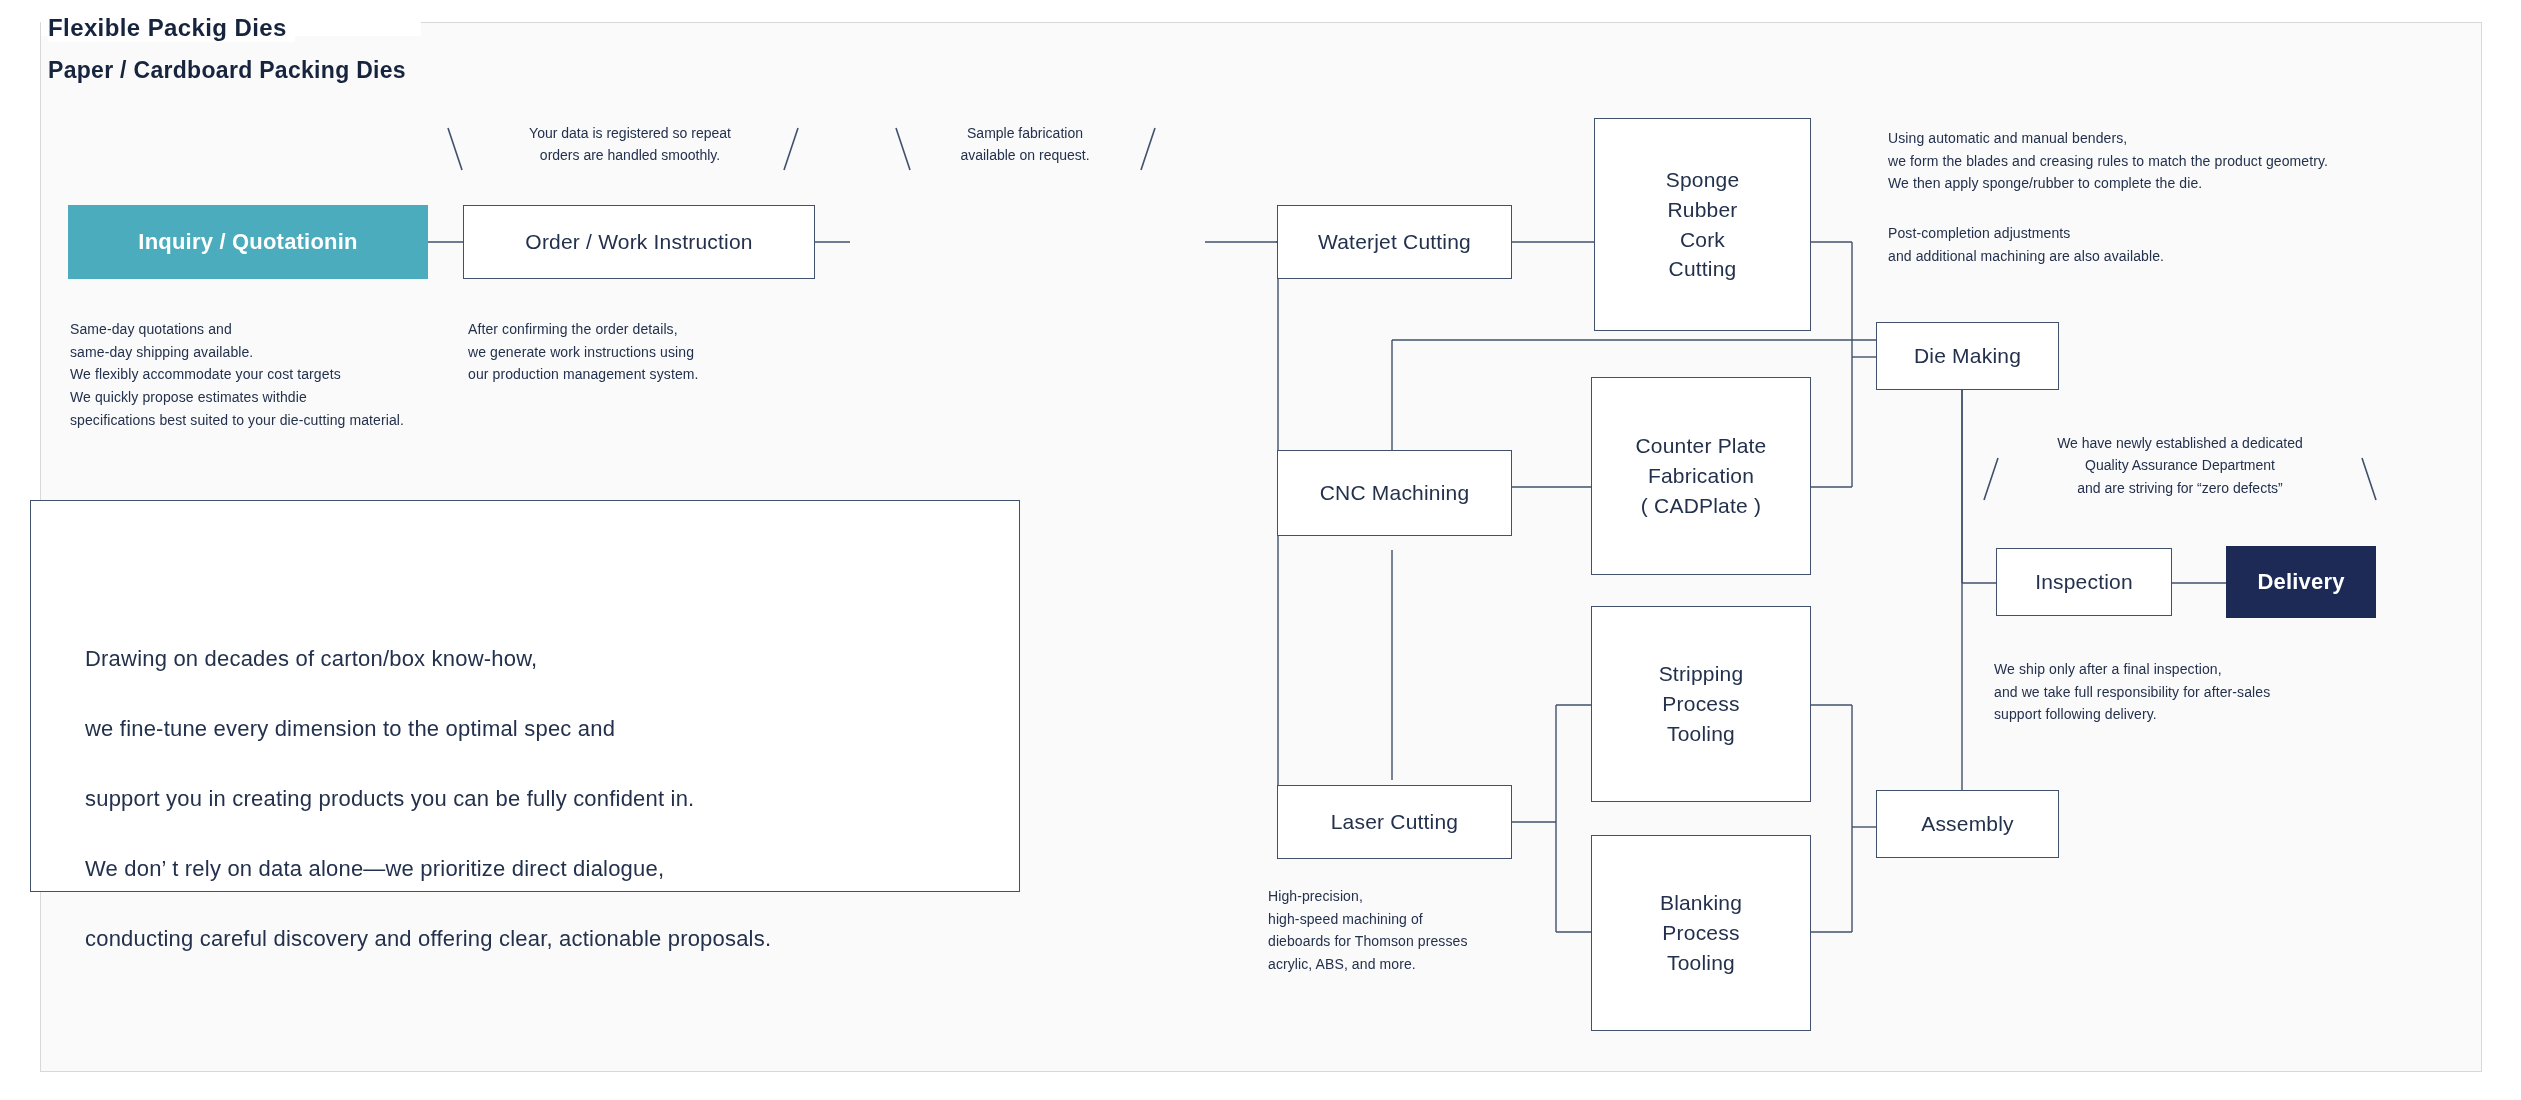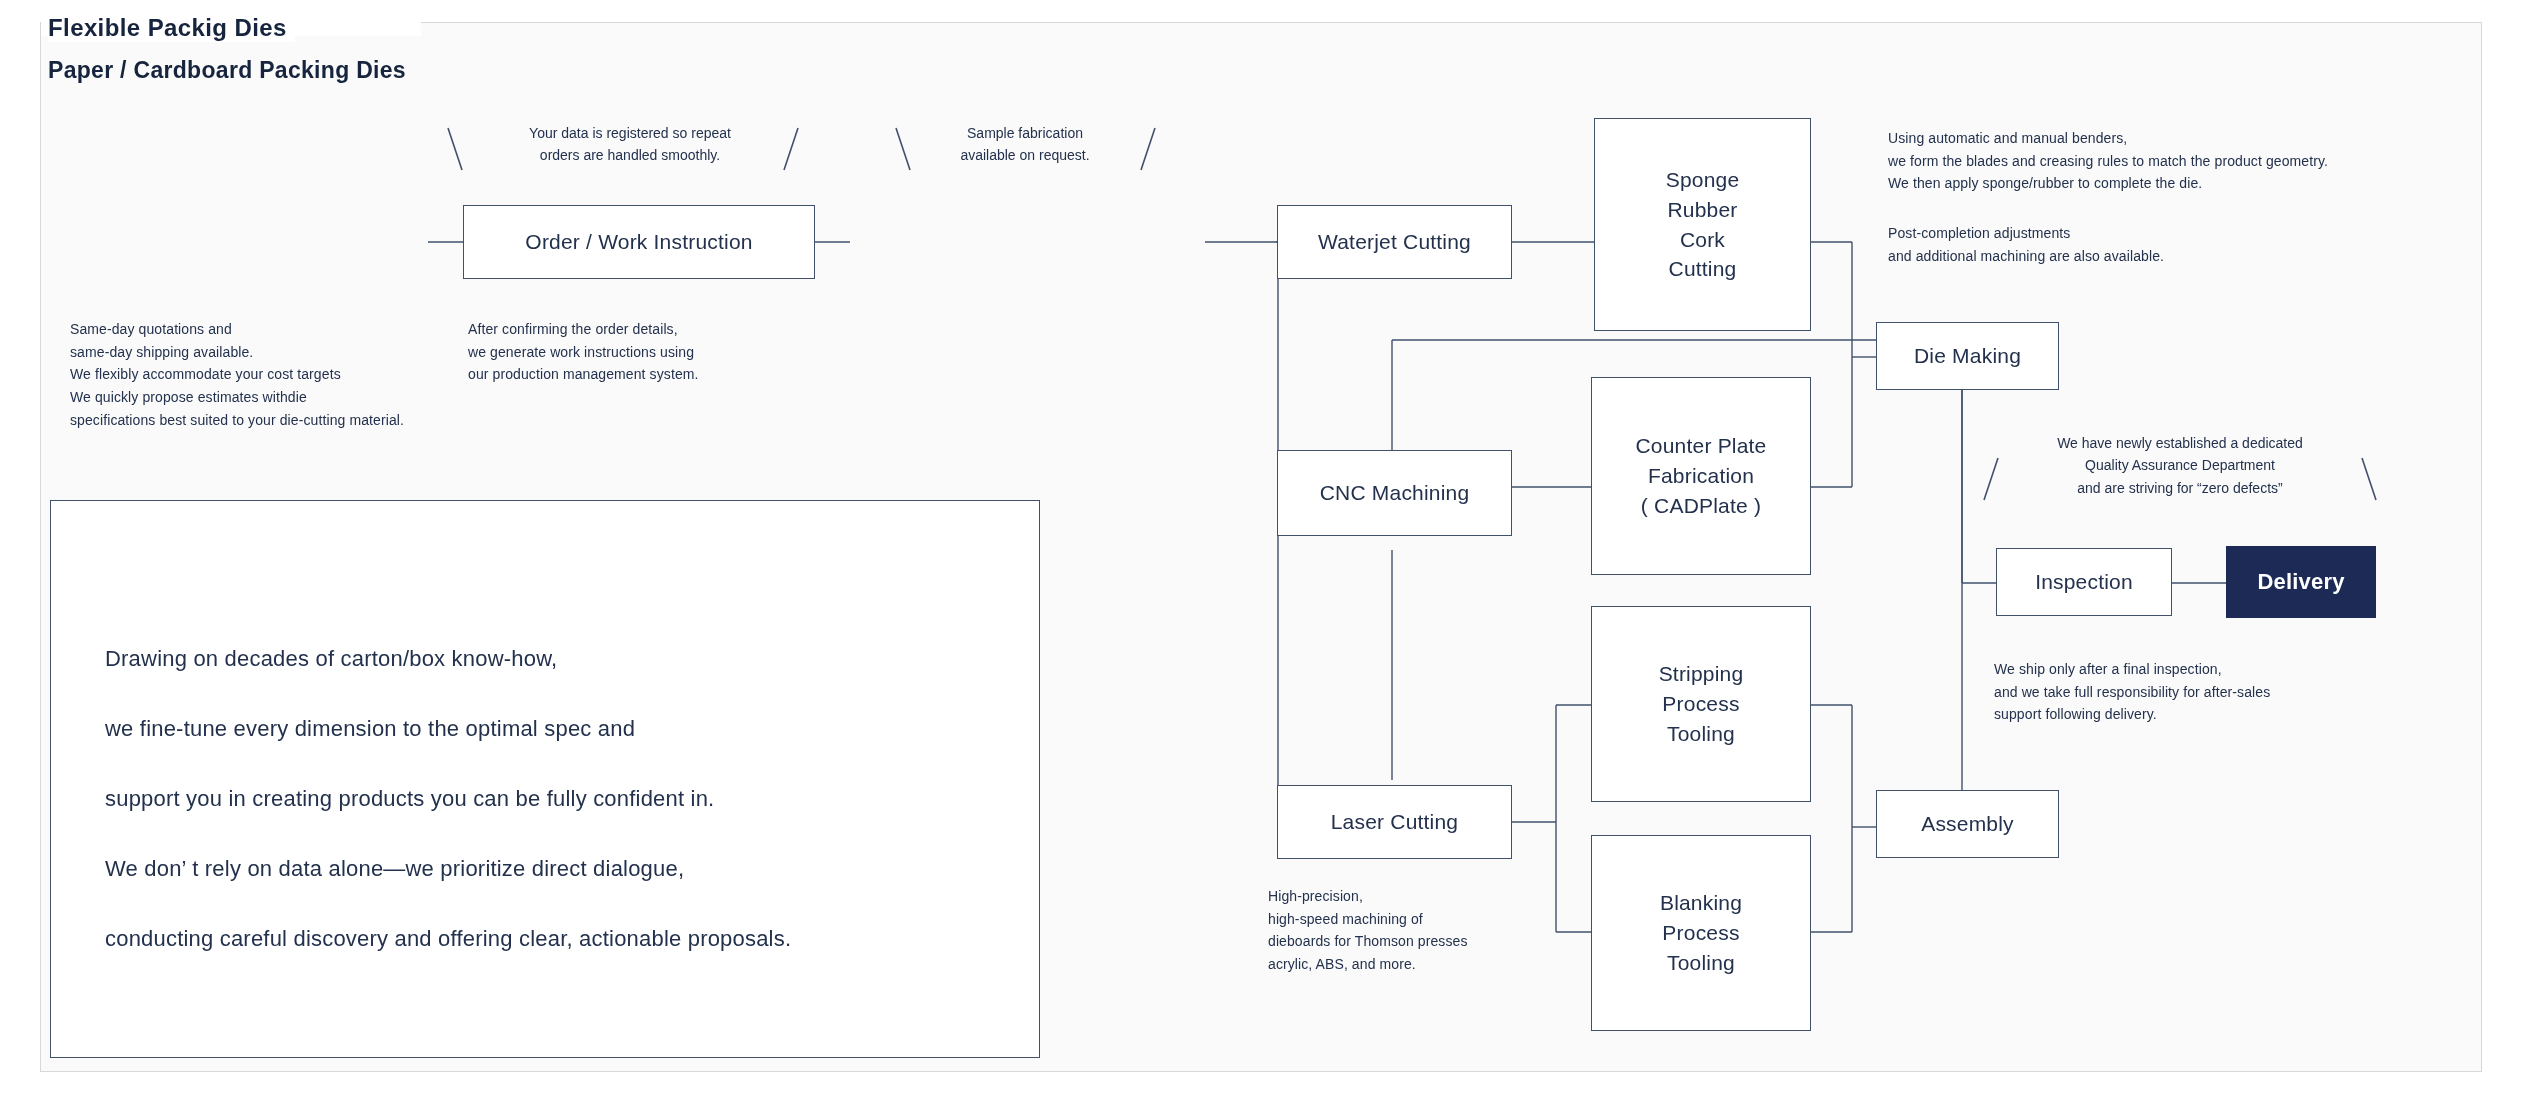--- a/index.html
+++ b/index.html
@@ -119,26 +119,25 @@
     line-height: 1.6;
     color: #23314d;
     text-align: center;
   }
 
   .textbox {
     position: absolute;
     left: 30px;
     top: 500px;
     width: 990px;
-    height: 558px;
+    height: 392px;
     box-sizing: border-box;
     border: 1px solid #41506b;
     background: #ffffff;
     z-index: 8;
-    margin-left: 20px;
   }
   .textbox p {
     margin: 0;
     font-size: 22px;
     color: #23314d;
     line-height: 1.45;
     letter-spacing: 0.2px;
   }
   .textbox .inner {
     position: absolute;
@@ -274,20 +273,23 @@
     </g>
   </svg>
 
   <svg class="lines" viewBox="0 0 2521 1100">
     <g stroke="#41506b" stroke-width="1.4" fill="none">
       <line x1="1278" y1="242" x2="1276" y2="242"></line>
       <line x1="1278" y1="242" x2="1278" y2="242"></line>
     </g>
   </svg>
 
+  <div class="node accent" style="left:68px; top:205px; width:360px; height:74px;">
+    <span>Inquiry / Quotationin</span>
+  </div>
 
   <div class="node" style="left:463px; top:205px; width:352px; height:74px;">
     <span>Order / Work Instruction</span>
   </div>
 
 
   <div class="node" style="left:1277px; top:205px; width:235px; height:74px;">
     <span>Waterjet Cutting</span>
   </div>
 

